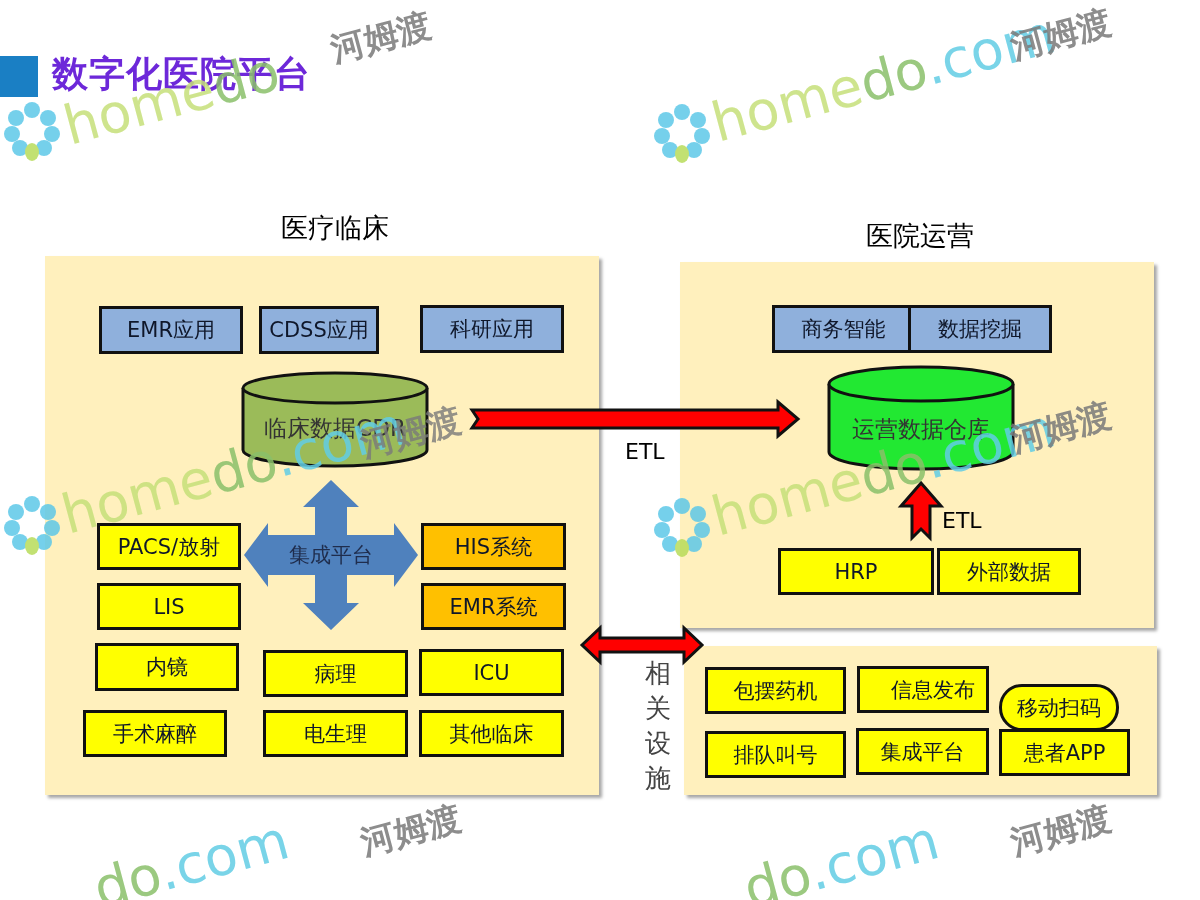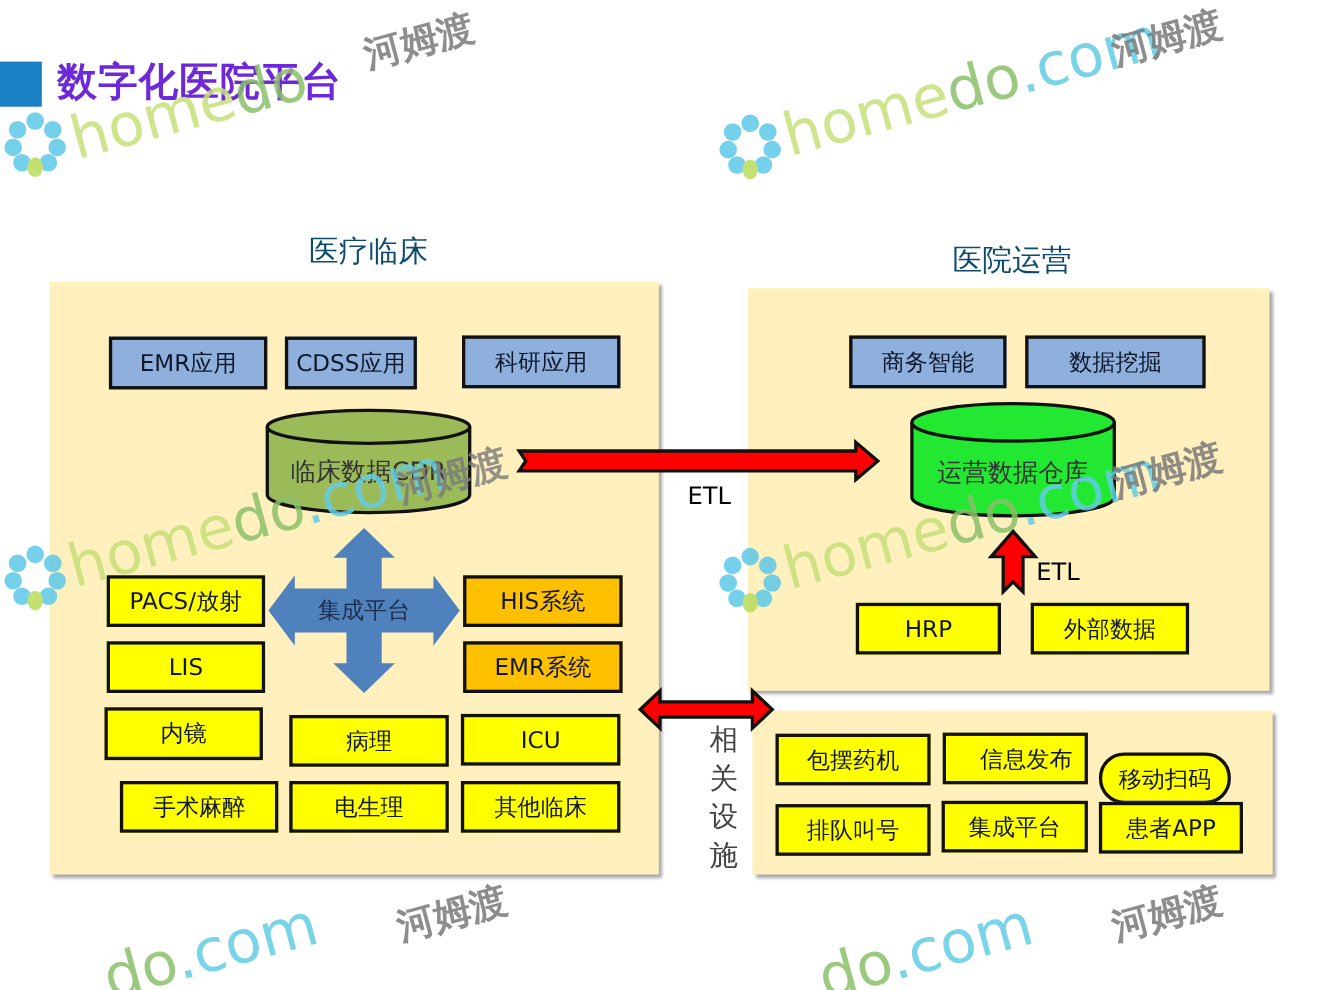--- a/index.html
+++ b/index.html
@@ -1,21 +1,21 @@
 <!DOCTYPE html>
 <html><head>
 <meta charset="utf-8">
 <style>
   html, body { margin:0; padding:0; }
   body { width:1200px; height:900px; position:relative; overflow:hidden; background:#ffffff;
          font-family:"DejaVu Sans", "Liberation Sans", sans-serif; }
   .abs { position:absolute; }
   .title-bar { left:0; top:56px; width:38px; height:41px; background:#1a7fc4; }
   .title { left:52px; top:50px; font-size:36px; font-weight:bold; color:#6d28d9; letter-spacing:1px; white-space:nowrap; }
-  .section-label { font-size:27px; color:#0c4a6e; white-space:nowrap; font-family:Liberation Mono, monospace; }
+  .section-label { font-size:27px; color:#000000; white-space:nowrap; font-family:Liberation Mono, monospace; }
   .panel { background:#fff0bd; box-shadow:3px 3px 3px rgba(0,0,0,0.35); }
   .box { position:absolute; box-sizing:border-box; border:3px solid #111; display:flex; align-items:center; justify-content:center;
          font-size:21px; color:#0f172a; white-space:nowrap; }
   .blue { background:#8fb0dc; }
   .yellow { background:#ffff00; }
   .orange { background:#ffc000; }
   .etl { font-size:22px; color:#000; }
   .vertical { left:641px; top:656px; width:34px; font-size:26px; color:#444; line-height:35px; text-align:center;
               font-family:"DejaVu Serif","Liberation Serif",serif; }
   svg { position:absolute; overflow:visible; }
@@ -46,45 +46,45 @@
 </svg>
 
 <svg style="left:244px;top:480px;" width="174" height="150">
   <polygon points="87,0 115,27 103,27 103,55 150,55 150,43 174,75 150,107 150,95 103,95 103,123 115,123 87,150 59,123 71,123 71,95 24,95 24,107 0,75 24,43 24,55 71,55 71,27 59,27" fill="#4f81bd"></polygon>
   <text x="87" y="82" text-anchor="middle" font-size="21" fill="#1f2d4d">集成平台</text>
 </svg>
 
 <div class="box yellow" style="left:97px;top:523px;width:144px;height:47px;">PACS/放射</div>
 <div class="box yellow" style="left:97px;top:583px;width:144px;height:47px;">LIS</div>
 <div class="box yellow" style="left:95px;top:643px;width:144px;height:48px;">内镜</div>
-<div class="box yellow" style="left:109px;top:710px;width:144px;height:47px;">手术麻醉</div>
+<div class="box yellow" style="left:83px;top:710px;width:144px;height:47px;">手术麻醉</div>
 
 <div class="box orange" style="left:421px;top:523px;width:145px;height:47px;">HIS系统</div>
 <div class="box orange" style="left:421px;top:583px;width:145px;height:47px;">EMR系统</div>
 
 <div class="box yellow" style="left:263px;top:650px;width:145px;height:47px;">病理</div>
 <div class="box yellow" style="left:263px;top:710px;width:145px;height:47px;">电生理</div>
 <div class="box yellow" style="left:419px;top:649px;width:145px;height:47px;text-align:right;">ICU</div>
 <div class="box yellow" style="left:419px;top:710px;width:145px;height:47px;">其他临床</div>
 
 <div class="box blue" style="left:772px;top:305px;width:143px;height:48px;text-align:center;">商务智能</div>
-<div class="box blue" style="left:932px;top:305px;width:164px;height:48px;">数据挖掘</div>
+<div class="box blue" style="left:908px;top:305px;width:144px;height:48px;">数据挖掘</div>
 
 <svg style="left:826px;top:364px;" width="190" height="110">
   <path d="M3,20 L3,88 A92,17 0 0 0 187,88 L187,20" fill="#22e832" stroke="#111" stroke-width="3"></path>
   <ellipse cx="95" cy="20" rx="92" ry="17" fill="#22e832" stroke="#111" stroke-width="3"></ellipse>
   <text class="cyl-text" x="95" y="73" text-anchor="middle">运营数据仓库</text>
 </svg>
 
 <svg style="left:898px;top:481px;" width="46" height="60">
   <polygon points="23,2 43,25 32,25 32,57 23,48 14,57 14,25 3,25" fill="#ff0000" stroke="#111" stroke-width="3" stroke-linejoin="miter"></polygon>
 </svg>
 <div class="abs etl" style="left:942px;top:508px;">ETL</div>
 
-<div class="box yellow" style="left:778px;top:548px;width:132px;height:47px;">HRP</div>
+<div class="box yellow" style="left:778px;top:548px;width:156px;height:47px;">HRP</div>
 <div class="box yellow" style="left:937px;top:548px;width:144px;height:47px;">外部数据</div>
 
 <svg style="left:470px;top:400px;" width="330" height="38">
   <polygon points="2,10 8,19 2,28 308,28 308,36 328,19 308,2 308,10" fill="#ff0000" stroke="#111" stroke-width="3" stroke-linejoin="miter"></polygon>
 </svg>
 <div class="abs etl" style="left:625px;top:439px;">ETL</div>
 
 <svg style="left:580px;top:625px;" width="124" height="40">
   <polygon points="2,20 20,3 20,13 104,13 104,3 122,20 104,37 104,27 20,27 20,37" fill="#ff0000" stroke="#111" stroke-width="3" stroke-linejoin="miter"></polygon>
 </svg>

